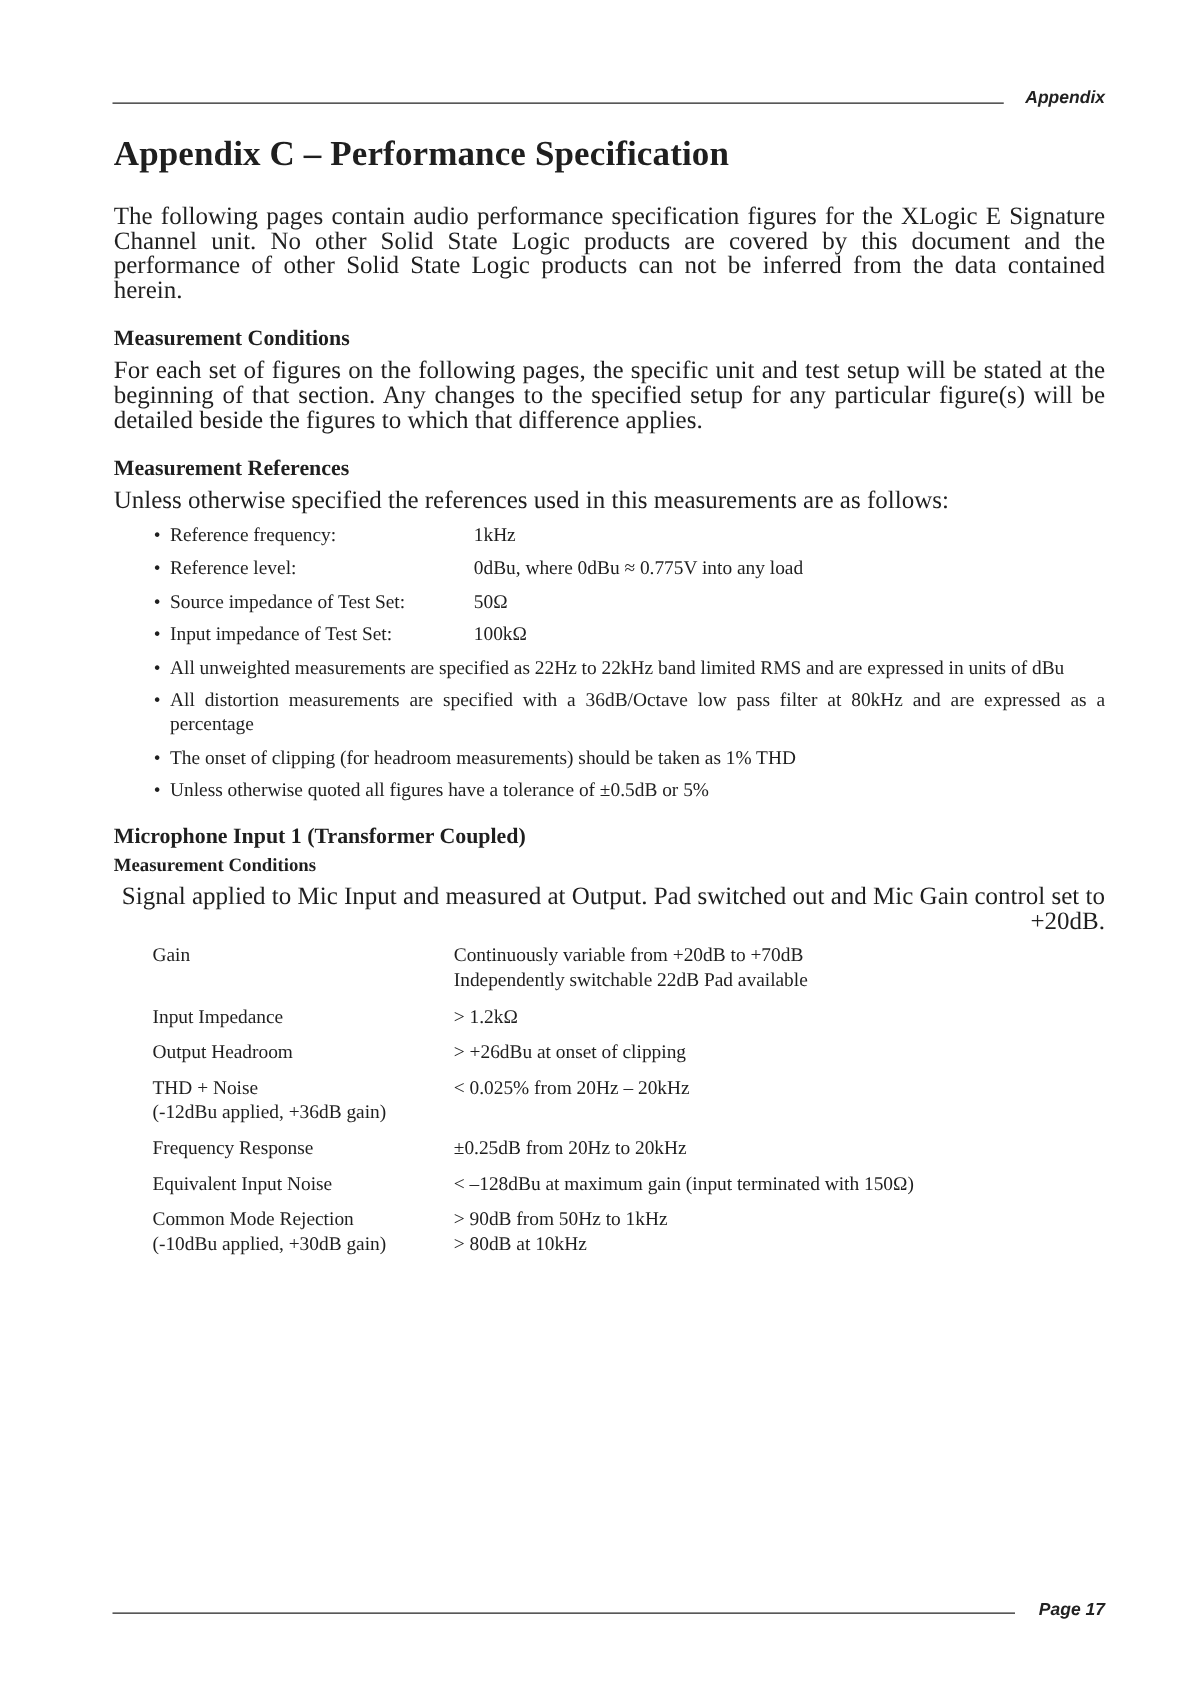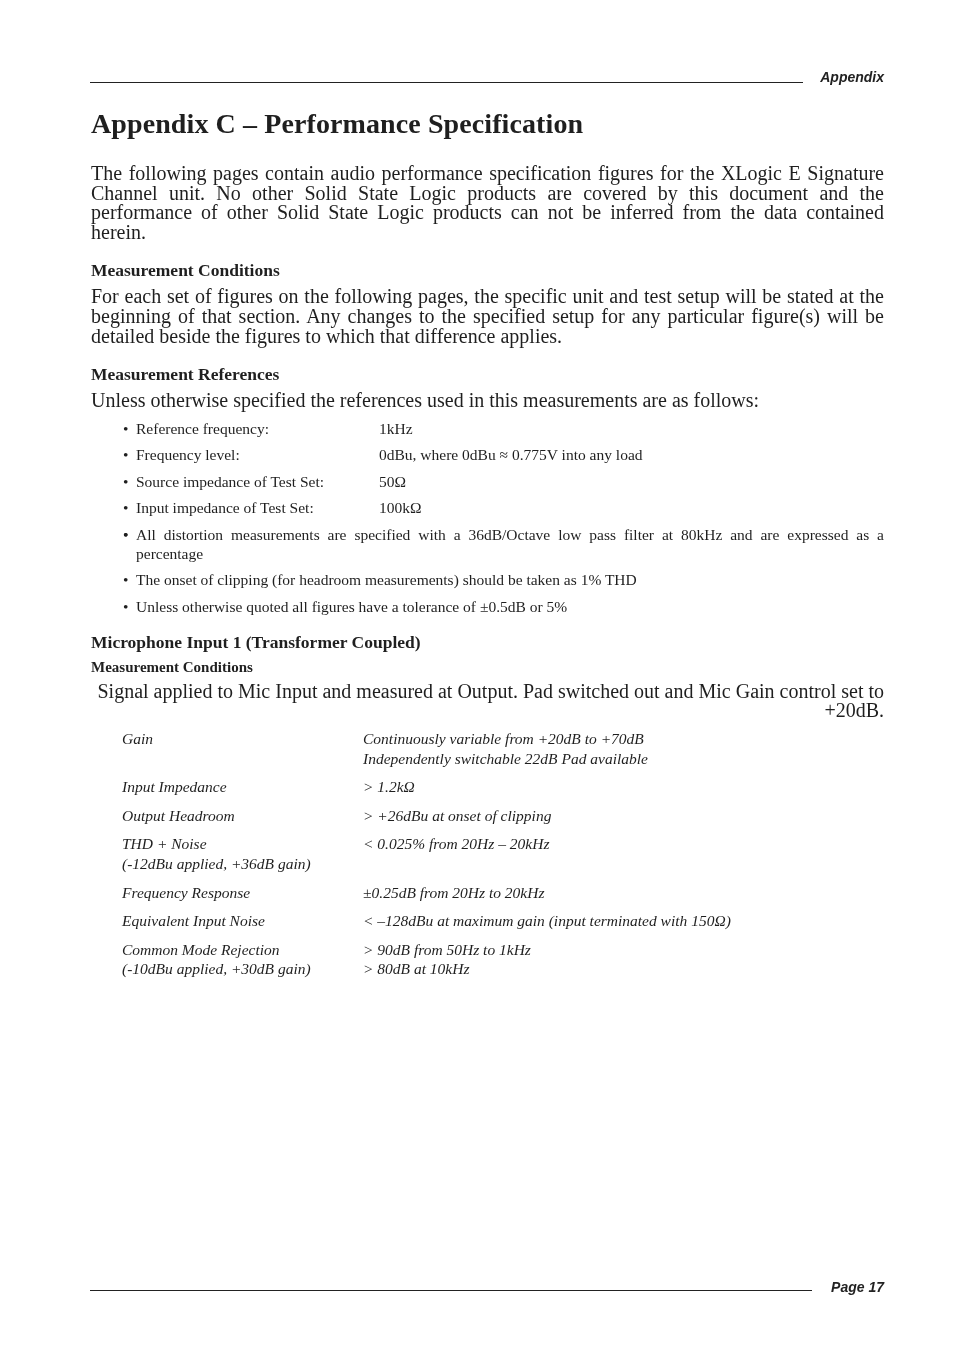--- a/index.html
+++ b/index.html
@@ -26,21 +26,21 @@
   h3 { font-size: 15px; font-weight: bold; margin: 0 0 6px 0; }
   p { font-size: 20px; line-height: 19.6px; margin: 0; text-align: justify; }
   .intro { margin-bottom: 18px; }
   .sec-p { margin-bottom: 18px; }
   .refs-intro { margin-bottom: 8px; }
   ul.refs { list-style: none; margin: 0 0 16px 0; padding: 0 0 0 32px; }
   ul.refs li { font-size: 15.5px; line-height: 19px; margin-bottom: 7.5px; position: relative; padding-left: 13px; text-align: justify; }
   ul.refs li .bullet { position: absolute; left: 0; top: 0; }
   ul.refs li .k { display: inline-block; width: 243px; }
   .mic-cond { margin-bottom: 8px; text-align: right; }
-  table.spec { border-collapse: collapse; margin-left: 31px; font-style: italic; }
+  table.spec { border-collapse: collapse; margin-left: 31px; }
   table.spec td { font-size: 15.5px; line-height: 19.6px; vertical-align: top; padding: 0 0 9px 0; }
   table.spec td.k { width: 241px; }
 </style>
 </head>
 <body>
 
 <div class="header-rule"></div>
 <div class="header-label">Appendix</div>
 
 <div class="content">
@@ -48,24 +48,24 @@
   <p class="intro">The following pages contain audio performance specification figures for the XLogic E Signature Channel unit. No other Solid State Logic products are covered by this document and the performance of other Solid State Logic products can not be inferred from the data contained herein.</p>
 
   <h2>Measurement Conditions</h2>
   <p class="sec-p">For each set of figures on the following pages, the specific unit and test setup will be stated at the beginning of that section. Any changes to the specified setup for any particular figure(s) will be detailed beside the figures to which that difference applies.</p>
 
   <h2>Measurement References</h2>
   <p class="refs-intro">Unless otherwise specified the references used in this measurements are as follows:</p>
 
   <ul class="refs">
     <li><span class="bullet">•</span><span class="k">Reference frequency:</span><span>1kHz</span></li>
-    <li><span class="bullet">•</span><span class="k">Frequency level:</span><span>0dBu, where 0dBu ≈ 0.775V into any load</span></li>
+    <li><span class="bullet">•</span><span class="k">Reference level:</span><span>0dBu, where 0dBu ≈ 0.775V into any load</span></li>
     <li><span class="bullet">•</span><span class="k">Source impedance of Test Set:</span><span>50Ω</span></li>
     <li><span class="bullet">•</span><span class="k">Input impedance of Test Set:</span><span>100kΩ</span></li>
-    <li><span class="bullet">•</span></li>
+    <li><span class="bullet">•</span><span>All unweighted measurements are specified as 22Hz to 22kHz band limited RMS and are expressed in units of dBu</span></li>
     <li><span class="bullet">•</span><span>All distortion measurements are specified with a 36dB/Octave low pass filter at 80kHz and are expressed as a percentage</span></li>
     <li><span class="bullet">•</span><span>The onset of clipping (for headroom measurements) should be taken as 1% THD</span></li>
     <li><span class="bullet">•</span><span>Unless otherwise quoted all figures have a tolerance of ±0.5dB or 5%</span></li>
   </ul>
 
   <h2>Microphone Input 1 (Transformer Coupled)</h2>
   <h3>Measurement Conditions</h3>
   <p class="mic-cond">Signal applied to Mic Input and measured at Output. Pad switched out and Mic Gain control set to +20dB.</p>
 
   <table class="spec">

